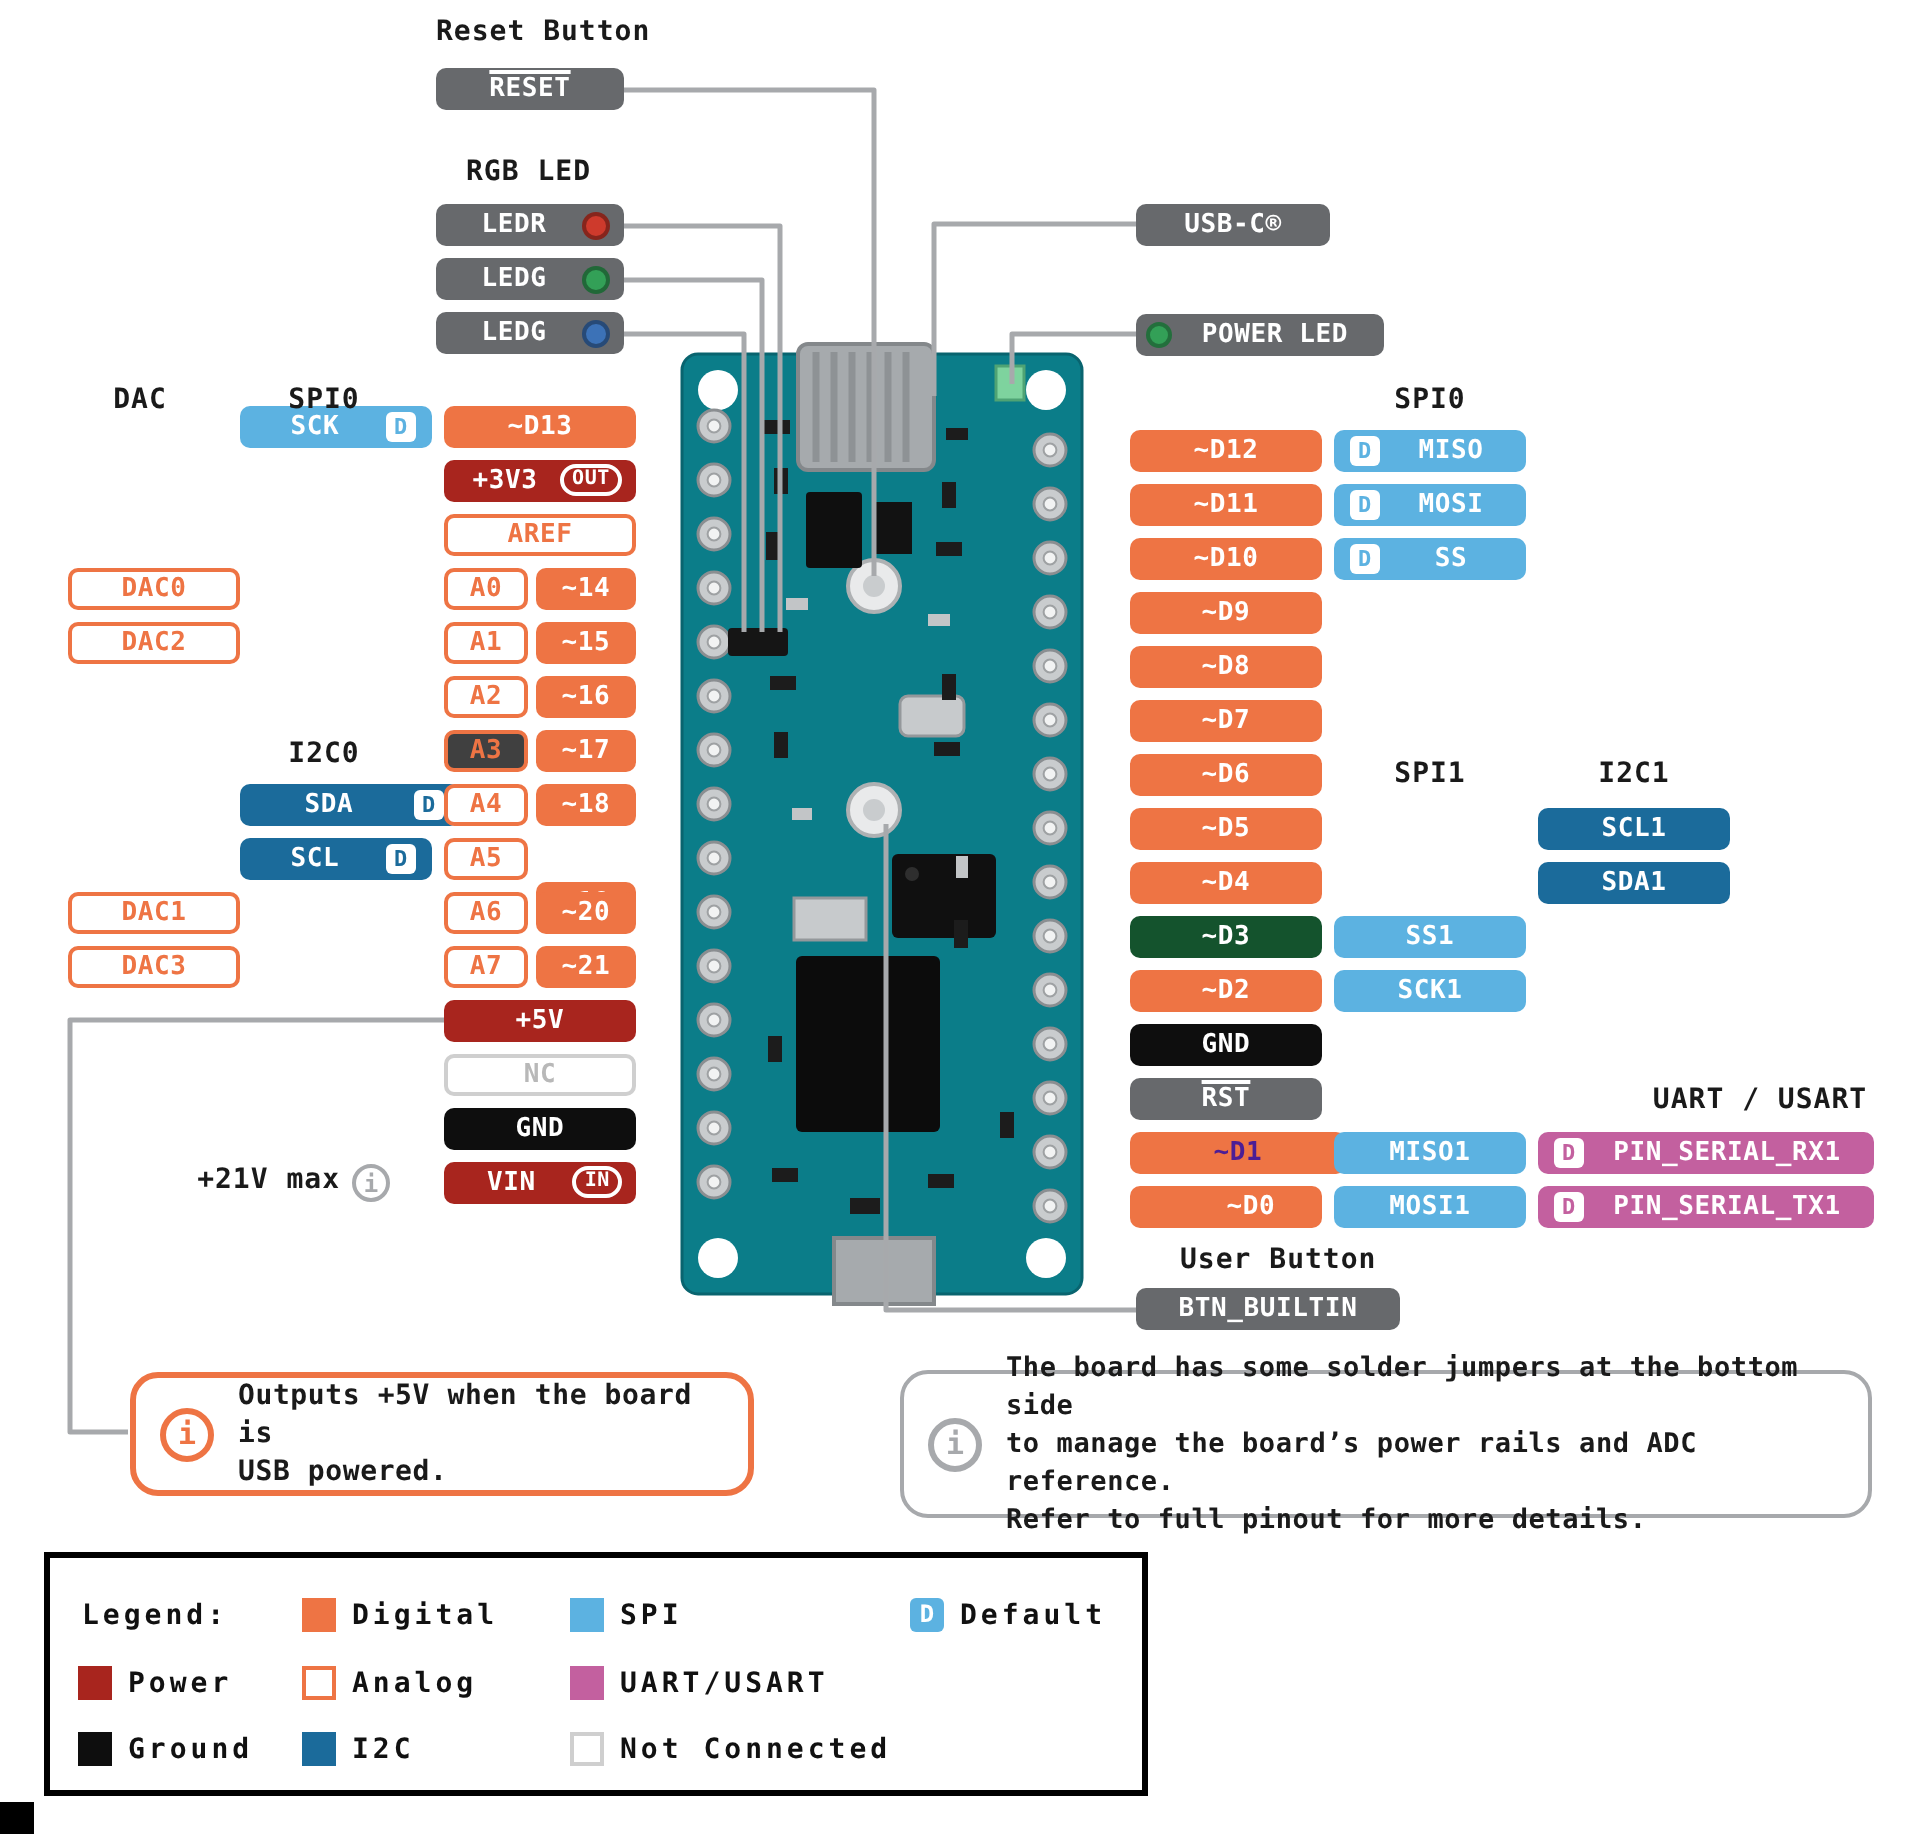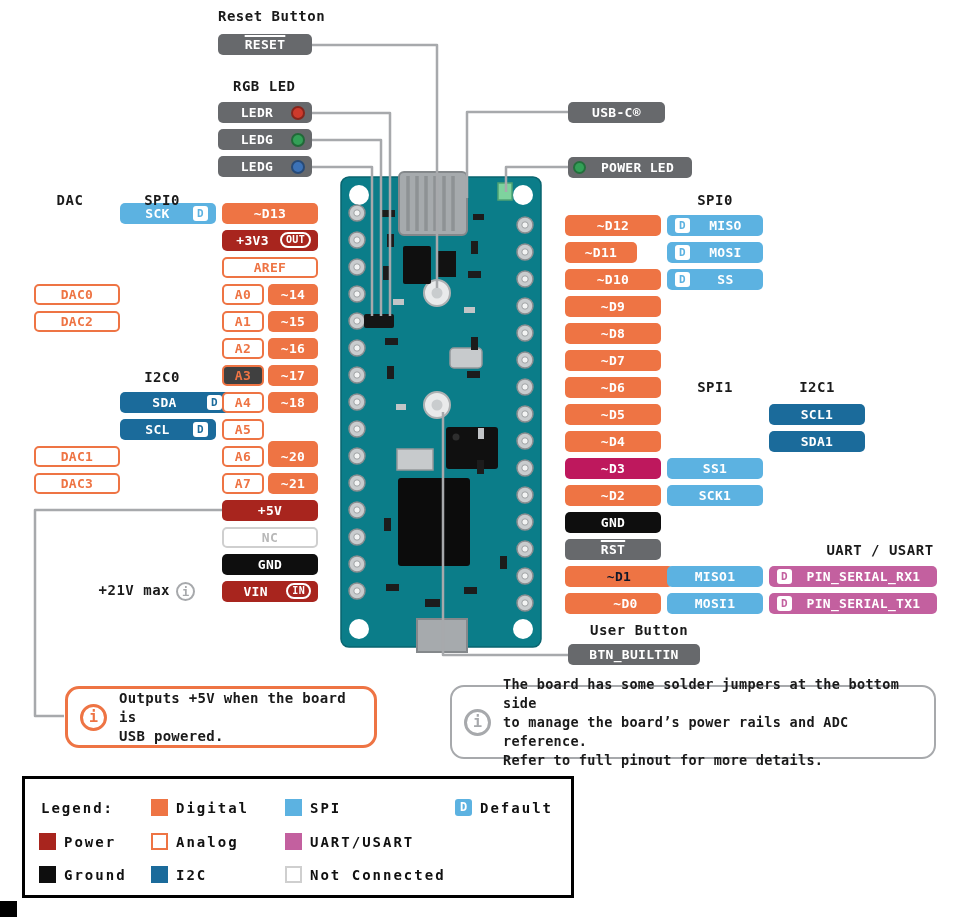--- a/index.html
+++ b/index.html
@@ -340,21 +340,21 @@
     </div>
     <div class="lbl" style="left: 80px; top: 582px; width: 90px; text-align: right;">+21V max</div>
     <div class="info-i small-i" style="left: 176px; top: 582px;">i</div>
     <div class="pill" style="left: 565px; top: 214.5px; width: 96px; background: rgb(238, 116, 68); color: rgb(255, 255, 255);">
       <span class="txt">~D12</span>
     </div>
     <div class="pill" style="left: 667px; top: 214.5px; width: 96px; background: rgb(92, 178, 225); color: rgb(255, 255, 255);">
       <span class="badge-d" style="color: rgb(92, 178, 225);">D</span>
       <span class="txt">MISO</span>
     </div>
-    <div class="pill" style="left: 565px; top: 241.5px; width: 72px; background: rgb(238, 116, 68); color: rgb(255, 255, 255);">
+    <div class="pill" style="left: 565px; top: 241.5px; width: 96px; background: rgb(238, 116, 68); color: rgb(255, 255, 255);">
       <span class="txt">~D11</span>
     </div>
     <div class="pill" style="left: 667px; top: 241.5px; width: 96px; background: rgb(92, 178, 225); color: rgb(255, 255, 255);">
       <span class="badge-d" style="color: rgb(92, 178, 225);">D</span>
       <span class="txt">MOSI</span>
     </div>
     <div class="pill" style="left: 565px; top: 268.5px; width: 96px; background: rgb(238, 116, 68); color: rgb(255, 255, 255);">
       <span class="txt">~D10</span>
     </div>
     <div class="pill" style="left: 667px; top: 268.5px; width: 96px; background: rgb(92, 178, 225); color: rgb(255, 255, 255);">
@@ -378,39 +378,39 @@
     </div>
     <div class="pill" style="left: 769px; top: 403.5px; width: 96px; background: rgb(27, 107, 155); color: rgb(255, 255, 255);">
       <span class="txt">SCL1</span>
     </div>
     <div class="pill" style="left: 565px; top: 430.5px; width: 96px; background: rgb(238, 116, 68); color: rgb(255, 255, 255);">
       <span class="txt">~D4</span>
     </div>
     <div class="pill" style="left: 769px; top: 430.5px; width: 96px; background: rgb(27, 107, 155); color: rgb(255, 255, 255);">
       <span class="txt">SDA1</span>
     </div>
-    <div class="pill" style="left: 565px; top: 457.5px; width: 96px; background: #be185d; color: rgb(255, 255, 255);">
+    <div class="pill" style="left: 565px; top: 457.5px; width: 96px; background: #14532d; color: rgb(255, 255, 255);">
       <span class="txt">~D3</span>
     </div>
     <div class="pill" style="left: 667px; top: 457.5px; width: 96px; background: rgb(92, 178, 225); color: rgb(255, 255, 255);">
       <span class="txt">SS1</span>
     </div>
     <div class="pill" style="left: 565px; top: 484.5px; width: 96px; background: rgb(238, 116, 68); color: rgb(255, 255, 255);">
       <span class="txt">~D2</span>
     </div>
     <div class="pill" style="left: 667px; top: 484.5px; width: 96px; background: rgb(92, 178, 225); color: rgb(255, 255, 255);">
       <span class="txt">SCK1</span>
     </div>
     <div class="pill" style="left: 565px; top: 511.5px; width: 96px; background: rgb(14, 14, 14); color: rgb(255, 255, 255);">
       <span class="txt">GND</span>
     </div>
     <div class="pill" style="left: 565px; top: 538.5px; width: 96px; background: rgb(103, 105, 108); color: rgb(255, 255, 255);">
       <span class="txt overline">RST</span>
     </div>
-    <div class="pill" style="left: 565px; top: 565.5px; width: 108px; background: rgb(238, 116, 68); color: #0f172a;">
+    <div class="pill" style="left: 565px; top: 565.5px; width: 108px; background: rgb(238, 116, 68); color: #4c1d95;">
       <span class="txt">~D1</span>
     </div>
     <div class="pill" style="left: 667px; top: 565.5px; width: 96px; background: rgb(92, 178, 225); color: rgb(255, 255, 255);">
       <span class="txt">MISO1</span>
     </div>
     <div class="pill" style="left: 769px; top: 565.5px; width: 168px; background: rgb(195, 96, 159); color: rgb(255, 255, 255);">
       <span class="badge-d" style="color: rgb(195, 96, 159);">D</span>
       <span class="txt">PIN_SERIAL_RX1</span>
     </div>
     <div class="pill" style="left: 565px; top: 592.5px; width: 96px; background: rgb(238, 116, 68); color: rgb(255, 255, 255); padding-left: 30px;">

